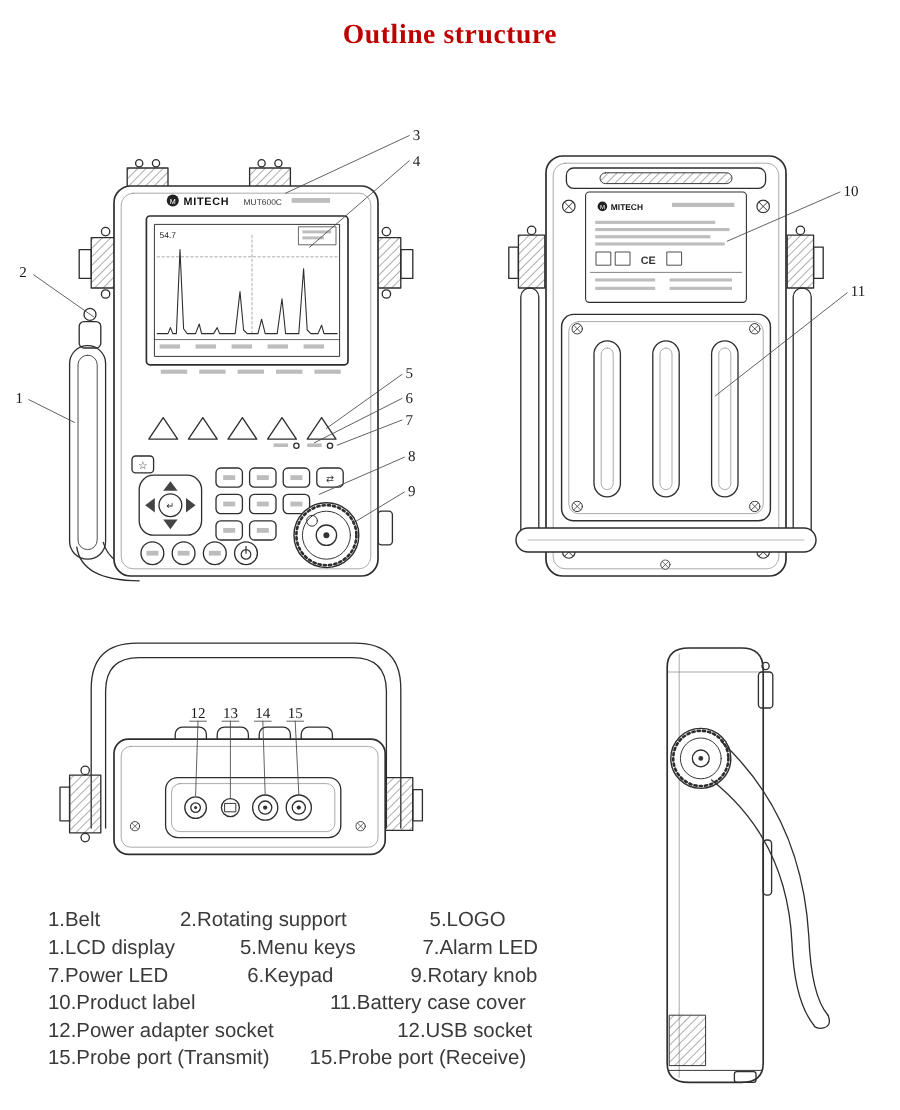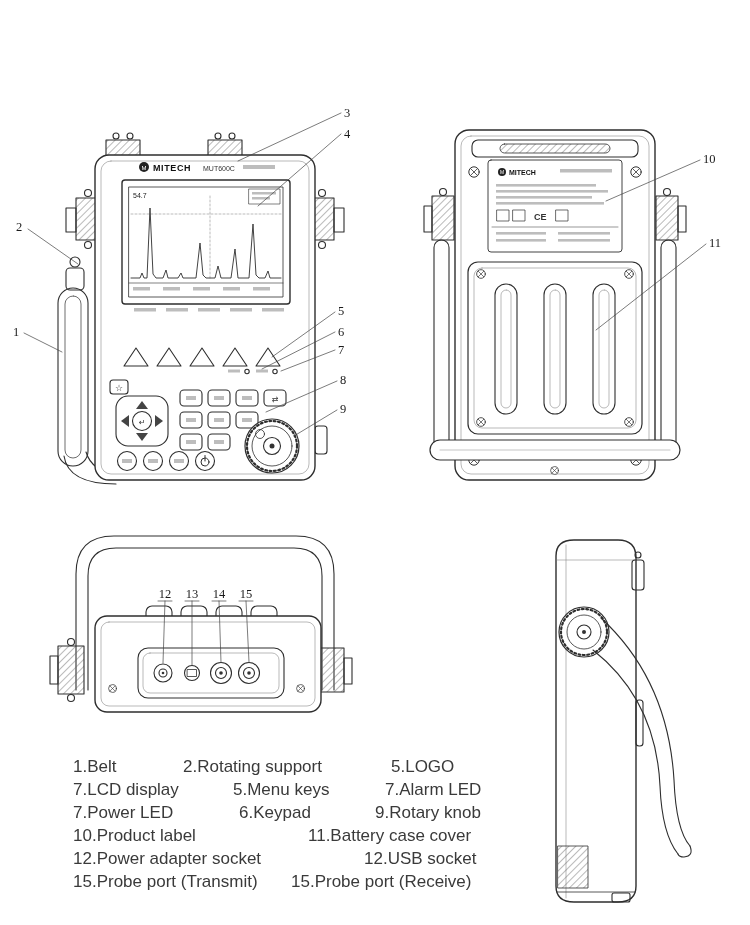--- a/index.html
+++ b/index.html
@@ -4,33 +4,34 @@
 <style>
   * { margin:0; padding:0; box-sizing:border-box; }
   html,body { background:#ffffff; }
   body { font-family:"Liberation Sans", sans-serif; }
   .page { position:relative; width:750px; height:925px; background:#fff; overflow:hidden; }
   .title { position:absolute; top:16px; left:0; width:100%; text-align:center;
            font-family:"Liberation Serif", serif; font-size:23px; font-weight:bold;
            color:#c00000; letter-spacing:.5px; }
   .diagram { position:absolute; top:0; left:0; }
   .legend-item { position:absolute; font-size:17px; color:#3a3a3a; white-space:nowrap;
-                 font-family:"Liberation Sans", sans-serif;margin-left:33px; }
+                 font-family:"Liberation Sans", sans-serif; }
   svg { stroke-linecap:round; stroke-linejoin:round; }
   svg text { font-family:"Liberation Sans", sans-serif; stroke:none; }
   .callout-num { font-family:"Liberation Serif", serif; font-size:12.5px; fill:#1a1a1a; }
   .brand-txt { font-size:9px; font-weight:bold; fill:#111; letter-spacing:.6px; }
   .model-txt { font-size:7px; fill:#333; }
   .ghost { fill:#9a9a9a; stroke:none; opacity:.65; }
 </style>
 </head>
 <body>
 
 <div class="page">
 
+  <h1 class="title">Outline structure</h1>
 
   <svg class="diagram" width="750" height="925" viewBox="0 0 750 925" fill="none" stroke="#2e2e2e" stroke-width="1.1">
 
     <defs>
       <pattern id="hatch" width="5" height="5" patternUnits="userSpaceOnUse" patternTransform="rotate(45)">
         <line x1="0" y1="0" x2="0" y2="5" stroke="#666" stroke-width="0.9"></line>
       </pattern>
       <symbol id="screw" viewBox="0 0 12 12">
         <circle cx="6" cy="6" r="5.2" fill="#fff" stroke="#333" stroke-width="1"></circle>
         <line x1="2.6" y1="2.6" x2="9.4" y2="9.4" stroke="#333" stroke-width="0.8"></line>
@@ -404,21 +405,21 @@
       <rect x="558" y="846" width="30" height="42" fill="url(#hatch)" stroke-width="0.8"></rect>
       <line x1="557" y1="892" x2="635" y2="892" stroke-width="0.8"></line>
       <rect x="612" y="893" width="18" height="9" rx="2"></rect>
     </g>
   </svg>
 
   <div class="legend">
     <span class="legend-item" style="left:40px;top:757px">1.Belt</span>
     <span class="legend-item" style="left:150px;top:757px">2.Rotating support</span>
     <span class="legend-item" style="left:358px;top:757px">5.LOGO</span>
-    <span class="legend-item" style="left:40px;top:780px">7.LCD display</span>
+    <span class="legend-item" style="left:40px;top:780px">1.LCD display</span>
     <span class="legend-item" style="left:200px;top:780px">5.Menu keys</span>
     <span class="legend-item" style="left:352px;top:780px">7.Alarm LED</span>
     <span class="legend-item" style="left:40px;top:803px">7.Power LED</span>
     <span class="legend-item" style="left:206px;top:803px">6.Keypad</span>
     <span class="legend-item" style="left:342px;top:803px">9.Rotary knob</span>
     <span class="legend-item" style="left:40px;top:826px">10.Product label</span>
     <span class="legend-item" style="left:275px;top:826px">11.Battery case cover</span>
     <span class="legend-item" style="left:40px;top:849px">12.Power adapter socket</span>
     <span class="legend-item" style="left:331px;top:849px">12.USB socket</span>
     <span class="legend-item" style="left:40px;top:872px">15.Probe port (Transmit)</span>

